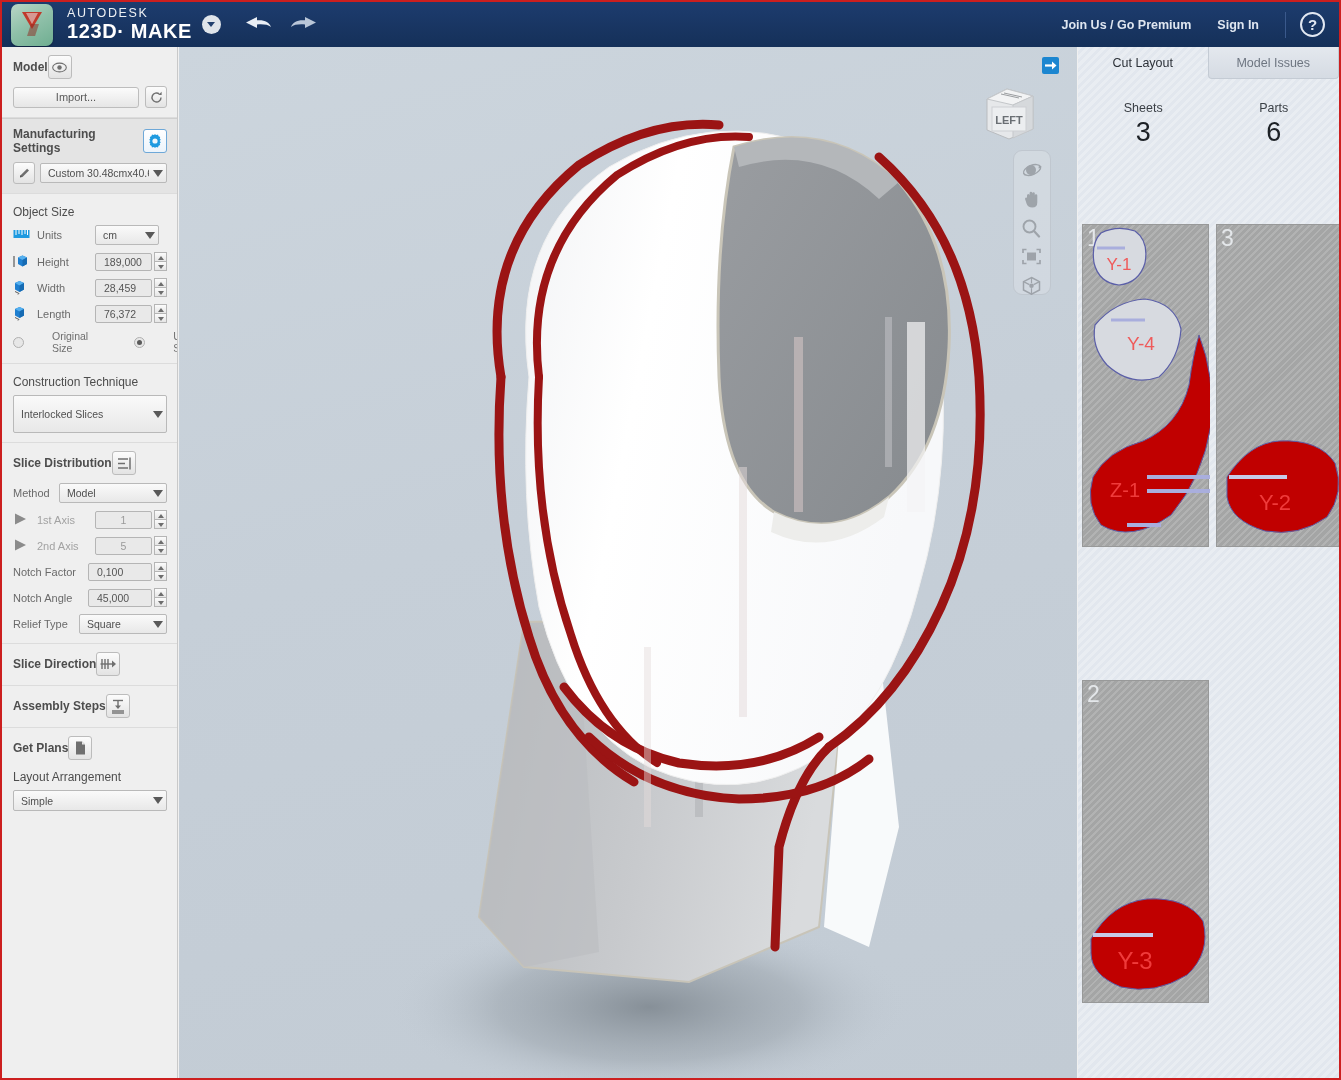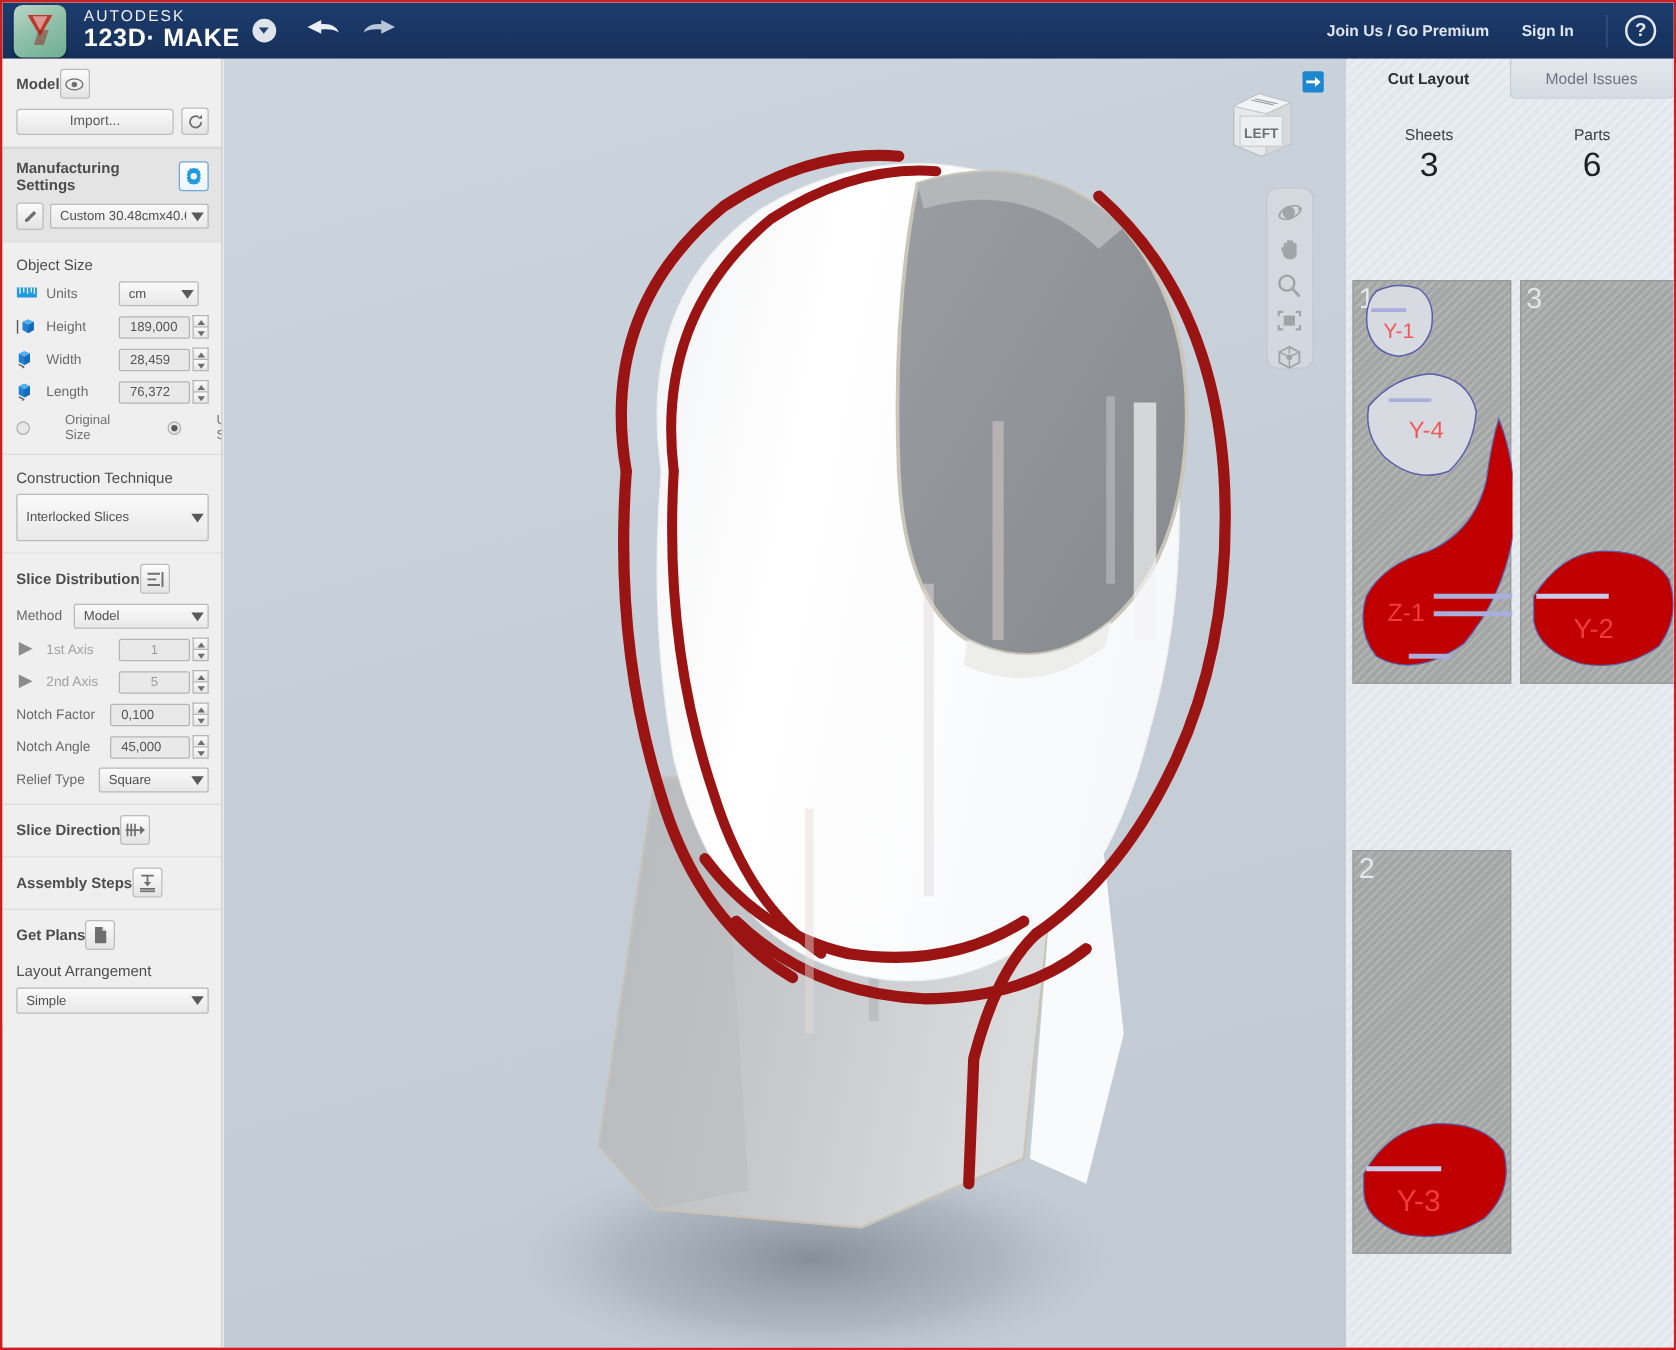--- a/index.html
+++ b/index.html
@@ -181,21 +181,21 @@
     background: linear-gradient(165deg,#ccd5dd 0%, #c6cfd8 45%, #c2cbd4 100%);
     overflow: hidden;
   }
   #collapse-btn {
     position: absolute; right: 18px; top: 10px;
     width: 17px; height: 17px; border-radius: 2px;
     background: #1c86d0; cursor: pointer; z-index: 6;
     display: flex; align-items: center; justify-content: center;
   }
   #viewcube {
-    position: absolute; left: 800px; top: 22px; width: 62px; height: 62px; z-index: 5;
+    position: absolute; left: 800px; top: 36px; width: 62px; height: 62px; z-index: 5;
   }
   #navbar {
     position: absolute; left: 834px; top: 103px;
     width: 38px; height: 145px;
     border: 1px solid #c0c7cf; border-radius: 9px;
     background: rgba(255,255,255,0.18);
     display: flex; flex-direction: column; align-items: center;
     padding-top: 9px; gap: 9px; z-index: 5;
   }
   .nav-ico { width: 22px; height: 20px; cursor: pointer; opacity: .72; }
@@ -209,21 +209,21 @@
       repeating-linear-gradient(135deg, #e9edf2 0px, #e9edf2 3px, #e2e7ee 3px, #e2e7ee 6px);
     overflow: hidden;
   }
   #tabs { display: flex; height: 32px; }
   .tab {
     flex: 1; text-align: center; line-height: 32px;
     font-size: 12.5px; color: #6d7580; cursor: pointer;
     border-bottom: 1px solid #c4cbd4;
   }
   .tab.active {
-    color: #2c3138; font-weight: bold; background: transparent; border-bottom: none;
+    color: #2c3138; font-weight: normal; background: transparent; border-bottom: none;
   }
   .tab.inactive {
     background: linear-gradient(180deg,#e4e8ee,#d5dbe3);
     border: 1px solid #c4cbd4; border-top: none;
     border-radius: 0 0 4px 4px;
   }
   #stats { display: flex; margin-top: 22px; }
   .stat { flex: 1; text-align: center; }
   .stat .lbl { font-size: 12.5px; color: #3a3f45; }
   .stat .val { font-size: 27px; color: #1d2126; margin-top: 2px; }

